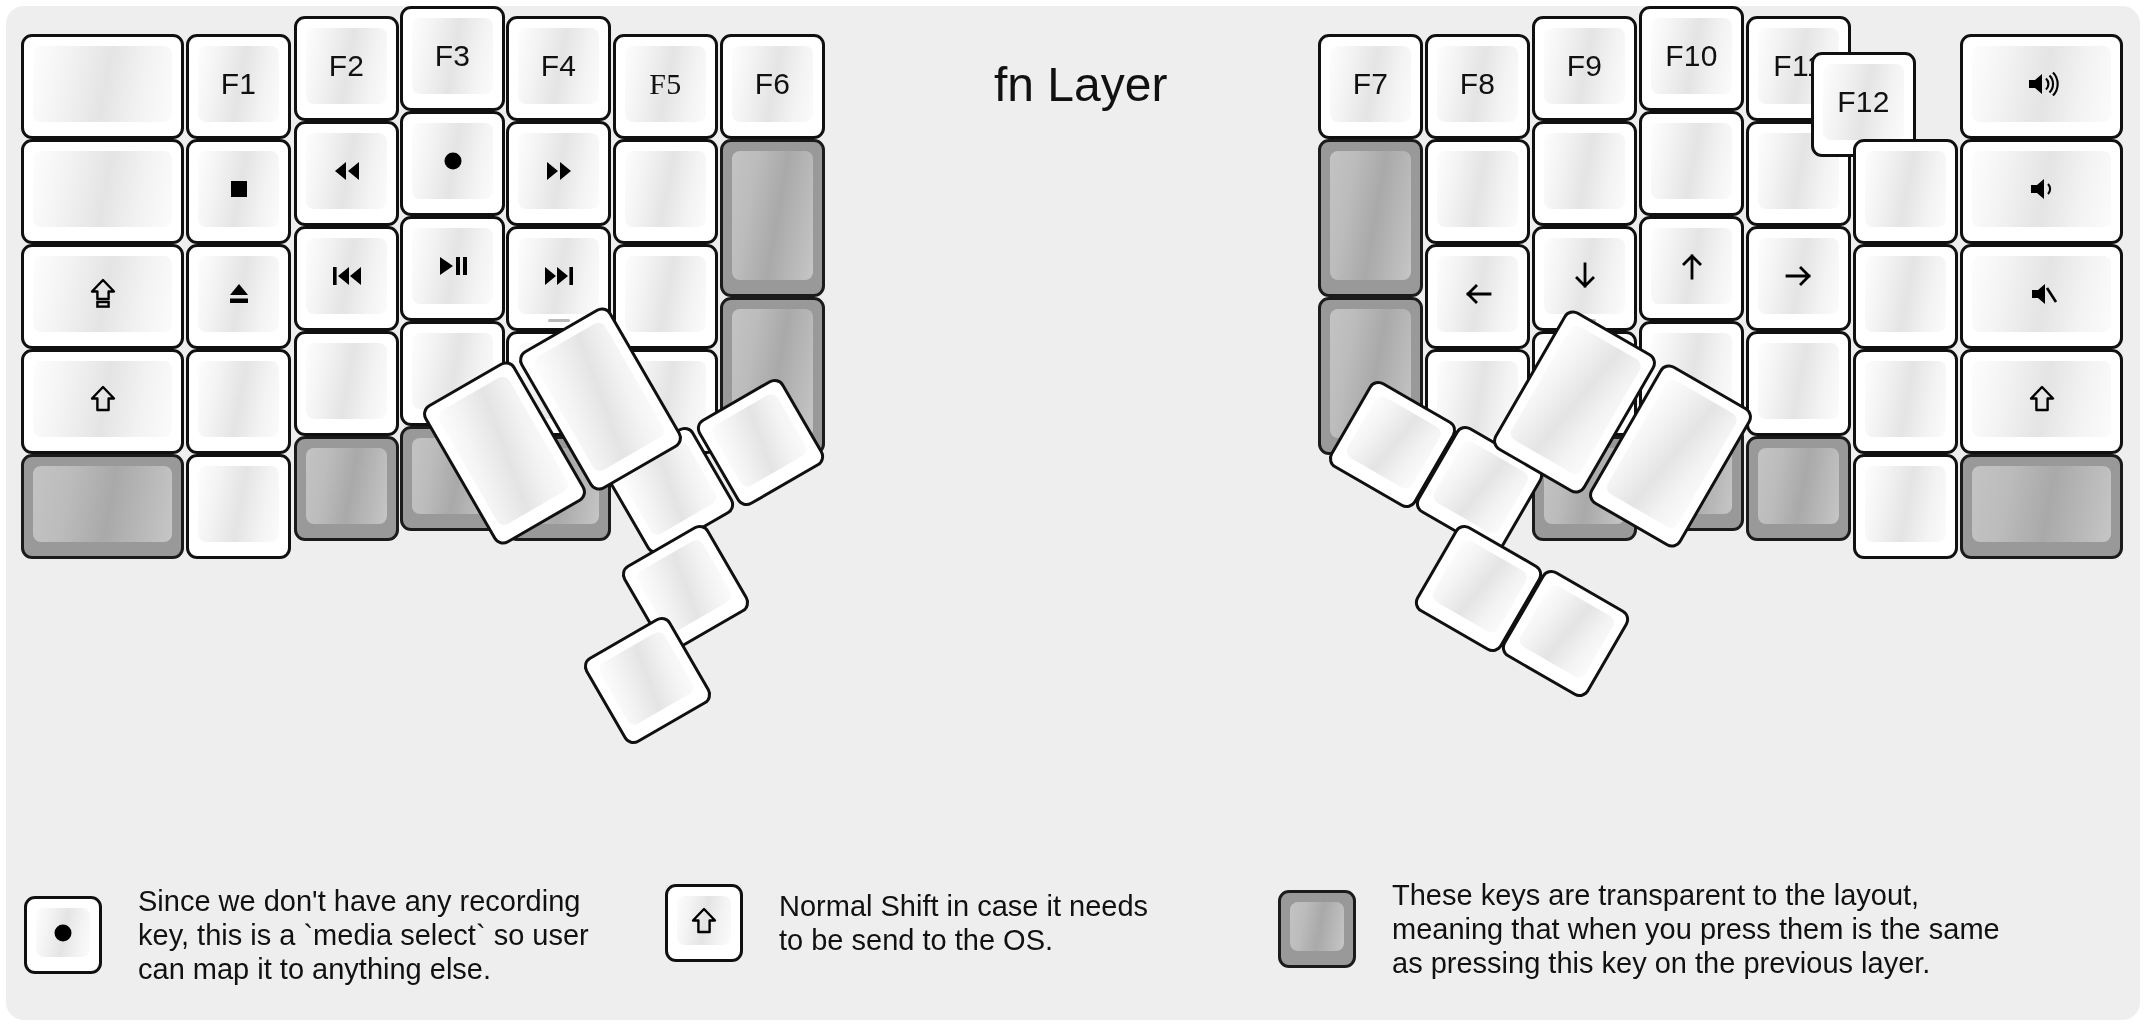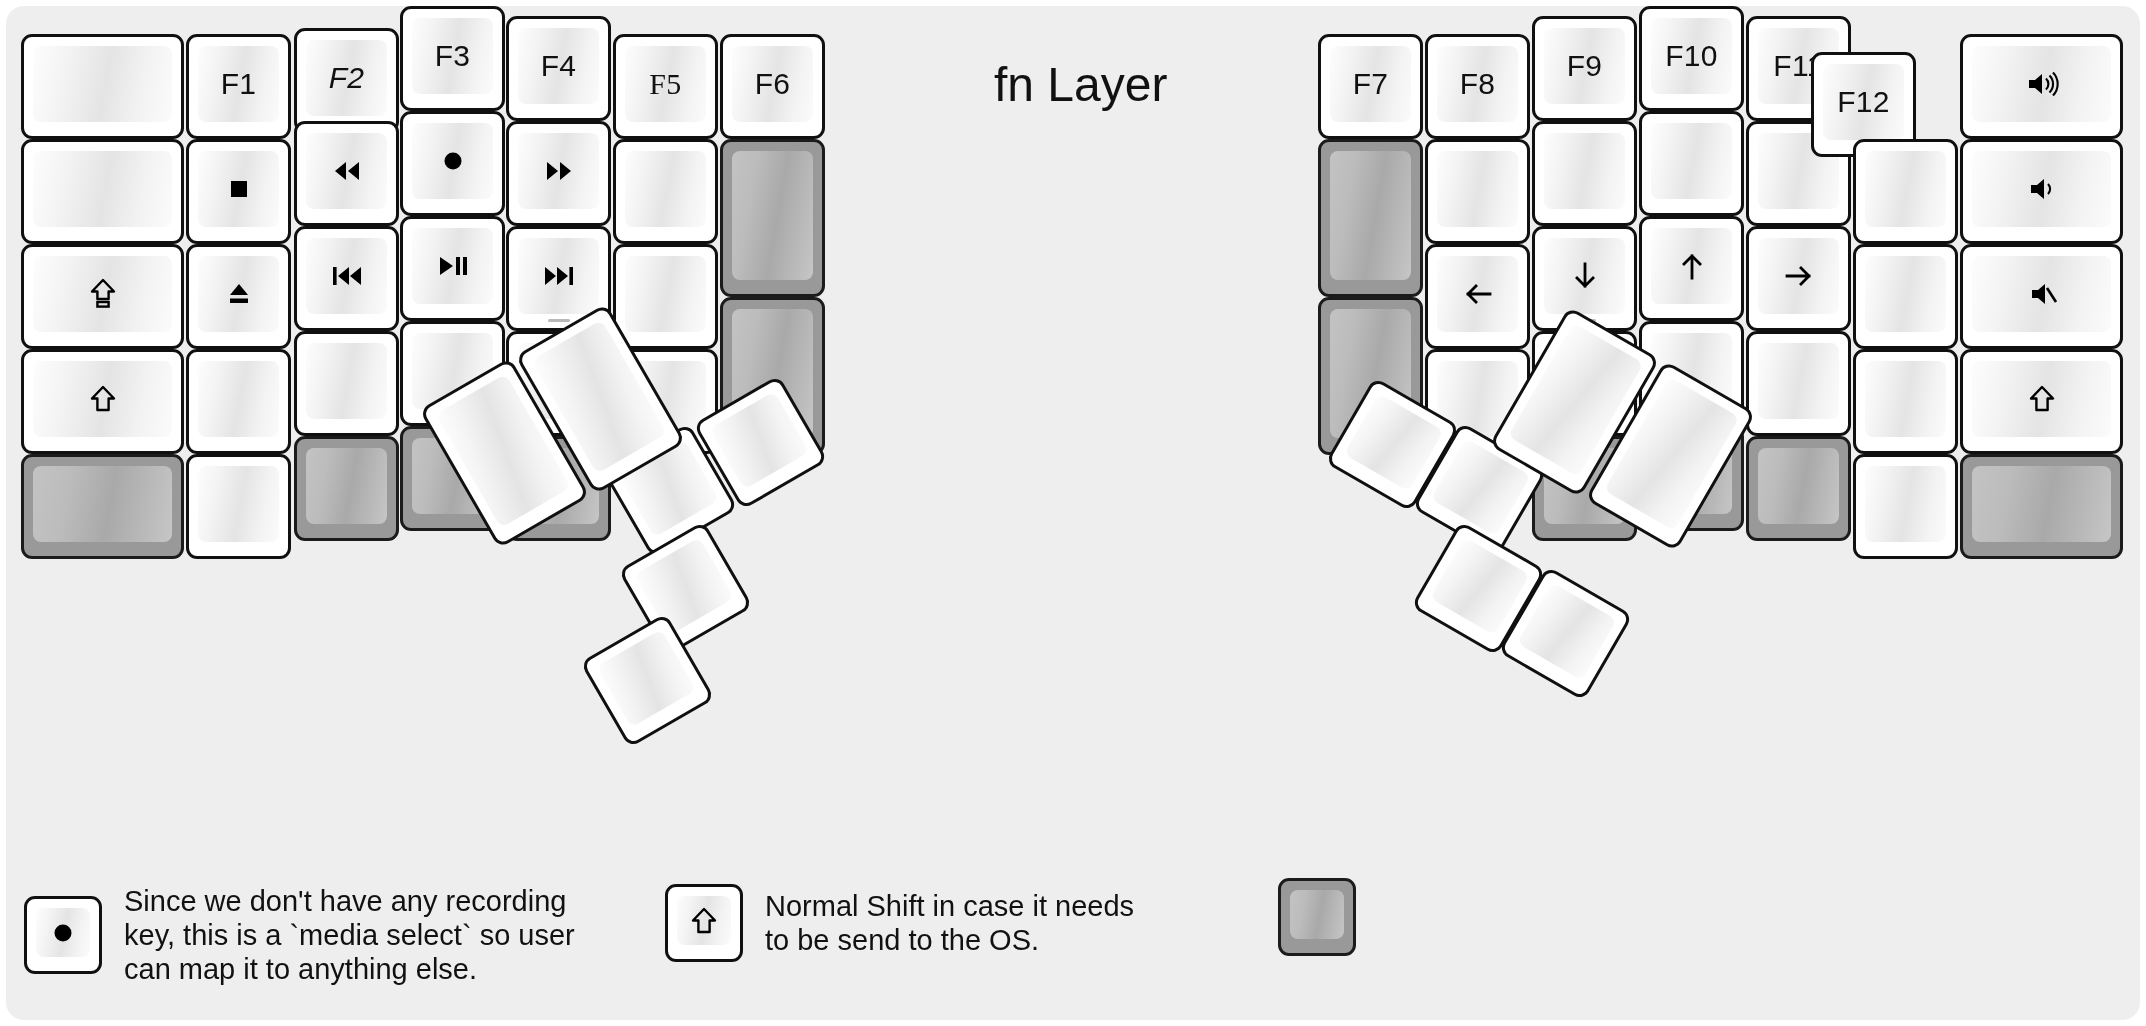--- a/index.html
+++ b/index.html
@@ -20,21 +20,21 @@
 
   
   .ico{display:block;}
 
   
   .title{position:absolute;font-size:48px;color:#111;white-space:nowrap;}
 
   
   .legend-item{position:absolute;display:flex;align-items:center;}
   .legend-key{position:relative;width:78px;height:78px;flex:0 0 auto;}
-  .legend-text{margin-left:22px;font-size:29px;line-height:1.18;color:#111;white-space:pre-line;}
+  .legend-text{margin-left:36px;font-size:29px;line-height:1.18;color:#111;white-space:pre-line;}
 </style>
 </head>
 <body>
 
 <div id="root">
   <div class="panel"></div>
 
   <div class="title" style="left:994px;top:57px;">fn Layer</div>
 
   <div id="keys">
@@ -89,21 +89,21 @@
             </svg>
           </span>
         </div>
       </div>
       <div class="key" style="left: 186px; top: 349px; width: 105px; height: 105px;">
         <div class="cap"></div>
       </div>
       <div class="key" style="left: 186px; top: 454px; width: 105px; height: 105px;">
         <div class="cap"></div>
       </div>
-      <div class="key" style="left: 294px; top: 28px; width: 105px; height: 105px; font-style: italic;">
+      <div class="key" style="left: 294px; top: 16px; width: 105px; height: 105px;">
         <div class="cap">
           <span class="lbl">F2</span>
         </div>
       </div>
       <div class="key" style="left: 294px; top: 121px; width: 105px; height: 105px;">
         <div class="cap">
           <span class="glyph">
             <svg class="ico" width="36" height="36" viewBox="0 0 36 36" fill="#000">
               <path d="M17 9v18L6 18z"></path>
               <path d="M30 9v18L19 18z"></path>
@@ -448,15 +448,18 @@
         </div>
         <div class="legend-text">Normal Shift in case it needs
 to be send to the OS.</div>
       </div>
       <div class="legend-item" style="left: 1278px; top: 878px;">
         <div class="legend-key">
           <div class="key trans" style="left: 0px; top: 0px; width: 78px; height: 78px; position: absolute;">
             <div class="cap"></div>
           </div>
         </div>
+        <div class="legend-text">These keys are transparent to the layout,
+meaning that when you press them is the same
+as pressing this key on the previous layer.</div>
       </div>
     </div>
 </div>
 
 </body></html>

